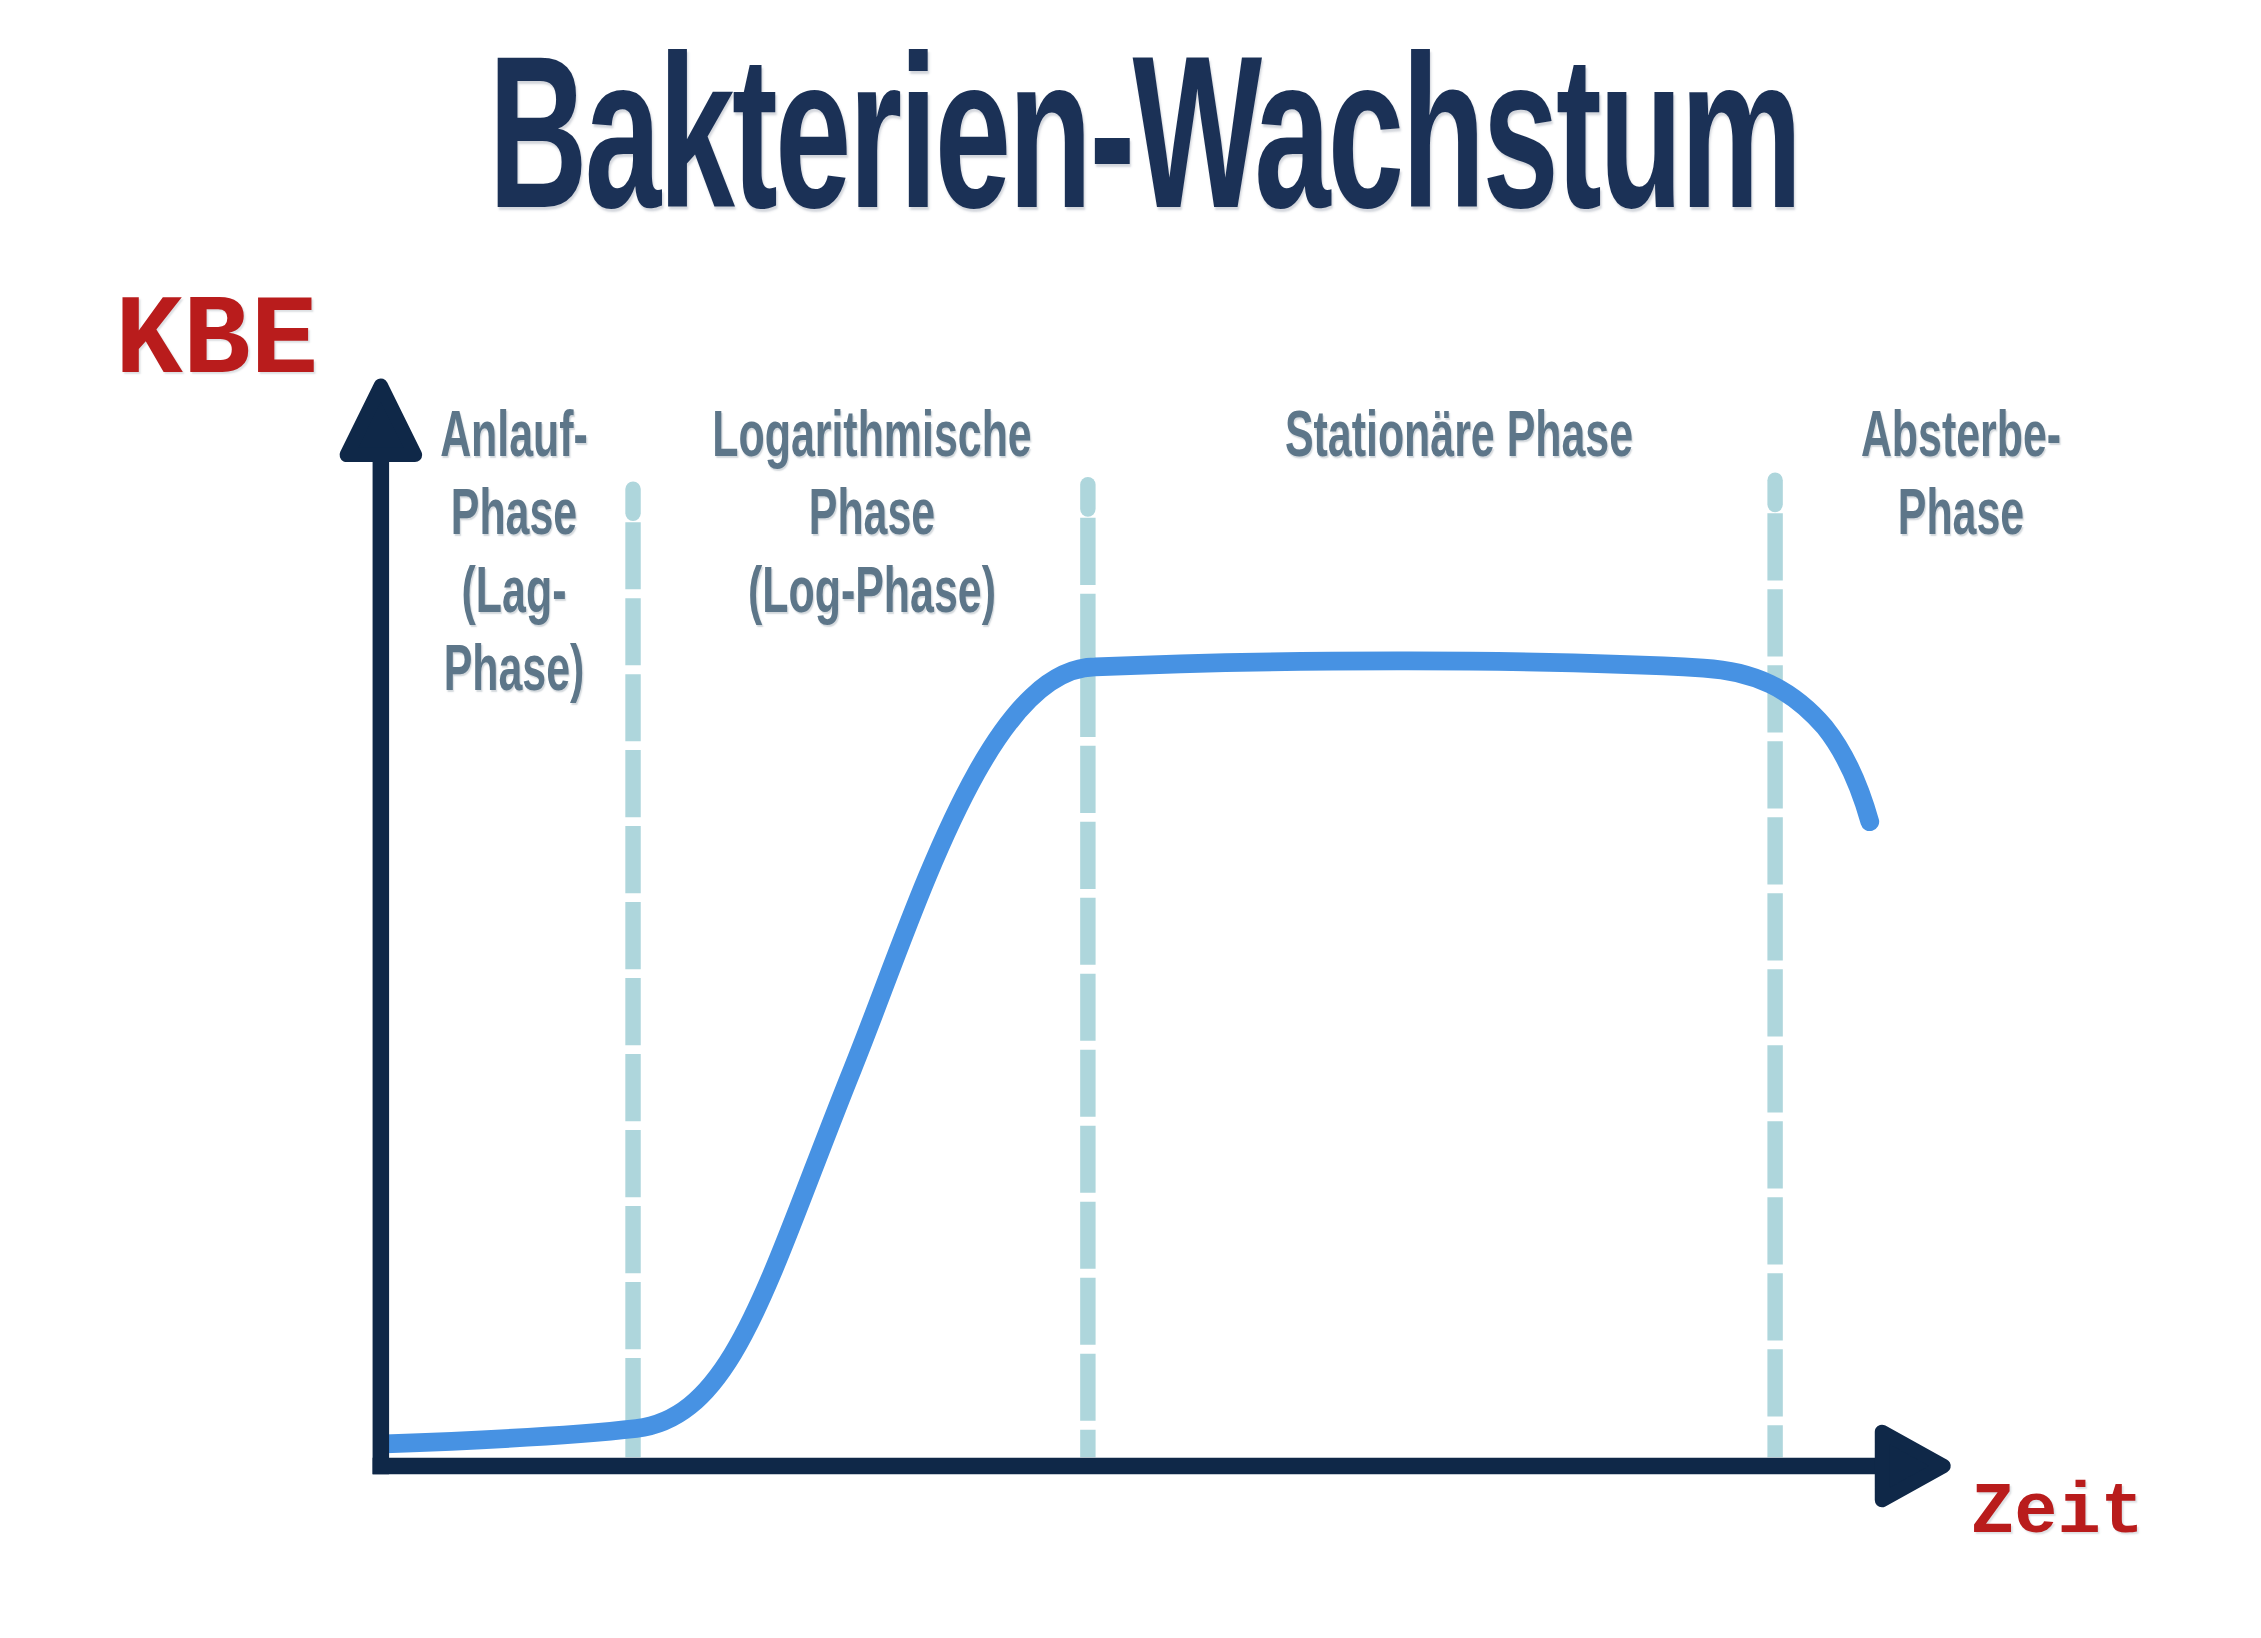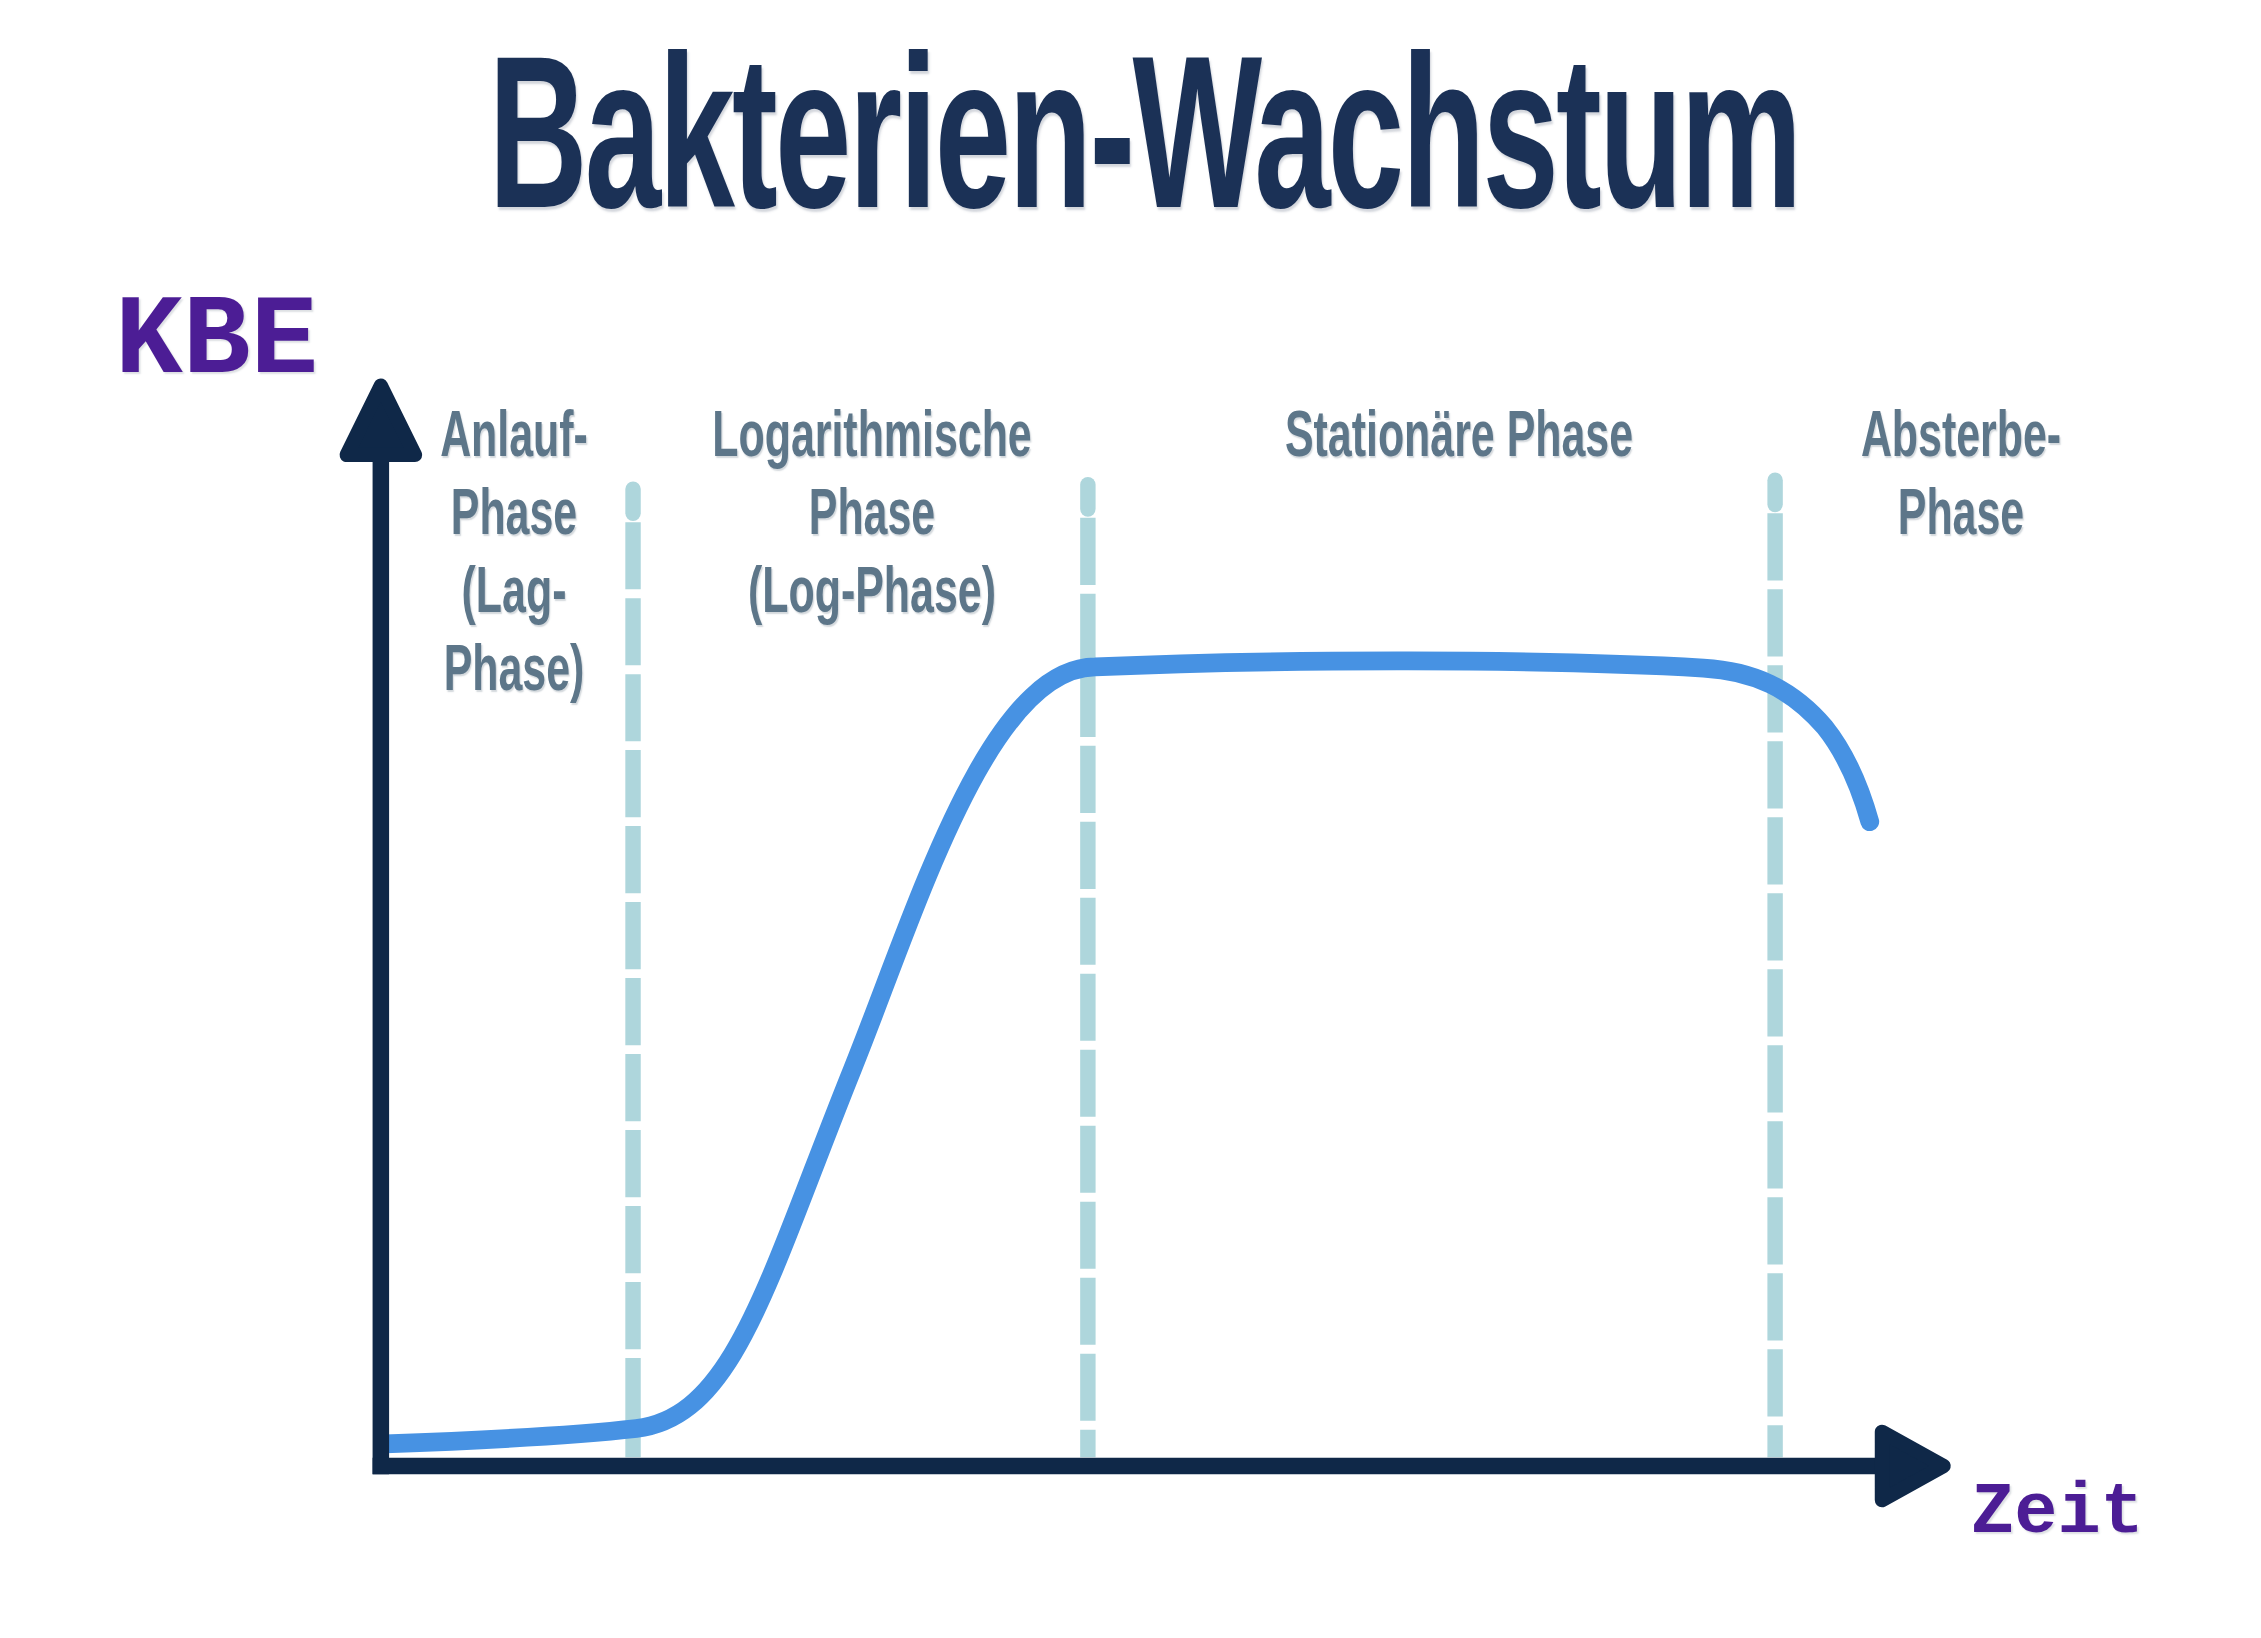--- a/index.html
+++ b/index.html
@@ -23,21 +23,21 @@
     font-weight: 700;
     letter-spacing: -4.4px;
     color: #1b3156;
     white-space: nowrap;
     text-shadow: 2.2px 2.8px 2.8px rgba(110,120,140,0.30);
   }
   .axis-label {
     position: absolute;
     font-family: "Liberation Mono", monospace;
     font-weight: 700;
-    color: #4c1d95;
+    color: #b91c1c;
     white-space: nowrap;
     text-shadow: 1.7px 1.7px 1.7px rgba(120,130,145,0.25);
   }
   .y-axis-label { left: 102px; top: 278px; font-size: 113px; }
   .x-axis-label { left: 1958px; top: 1472px; font-size: 72px; }
   .plot-svg { position: absolute; left: 0; top: 0; }
   .phase-label {
     position: absolute;
     top: 395px;
     transform: translateX(-50%) scaleX(0.66);

